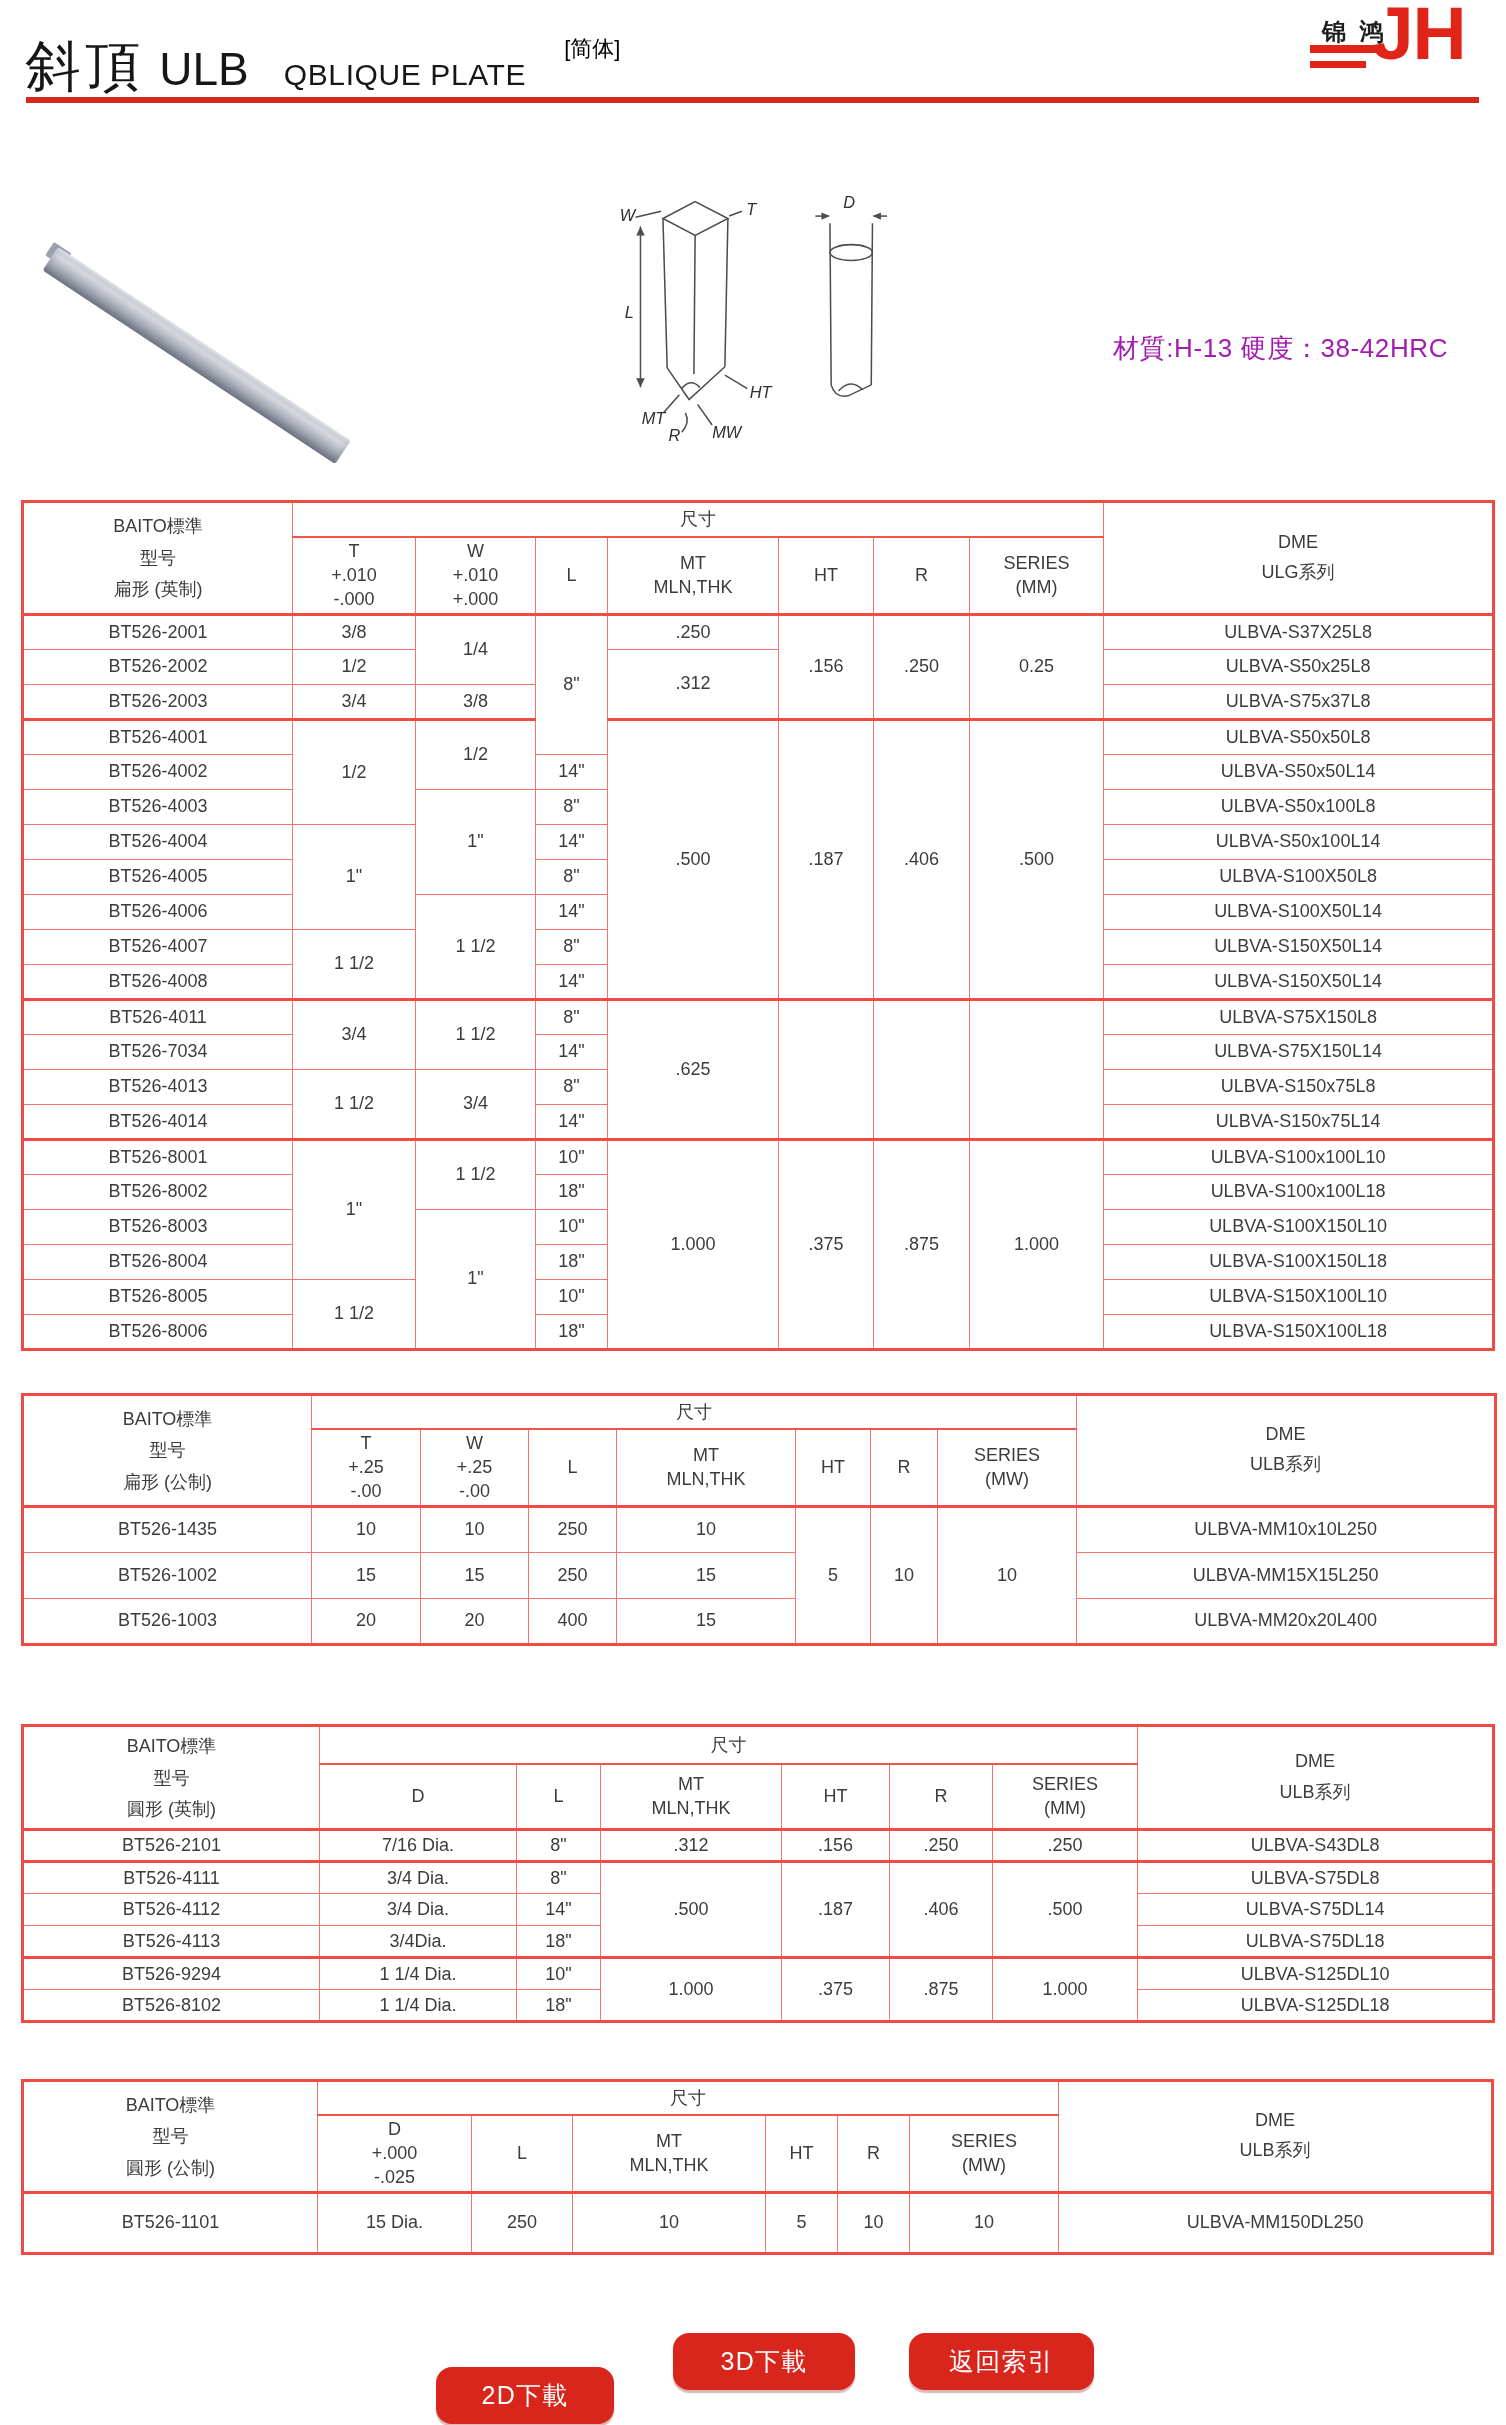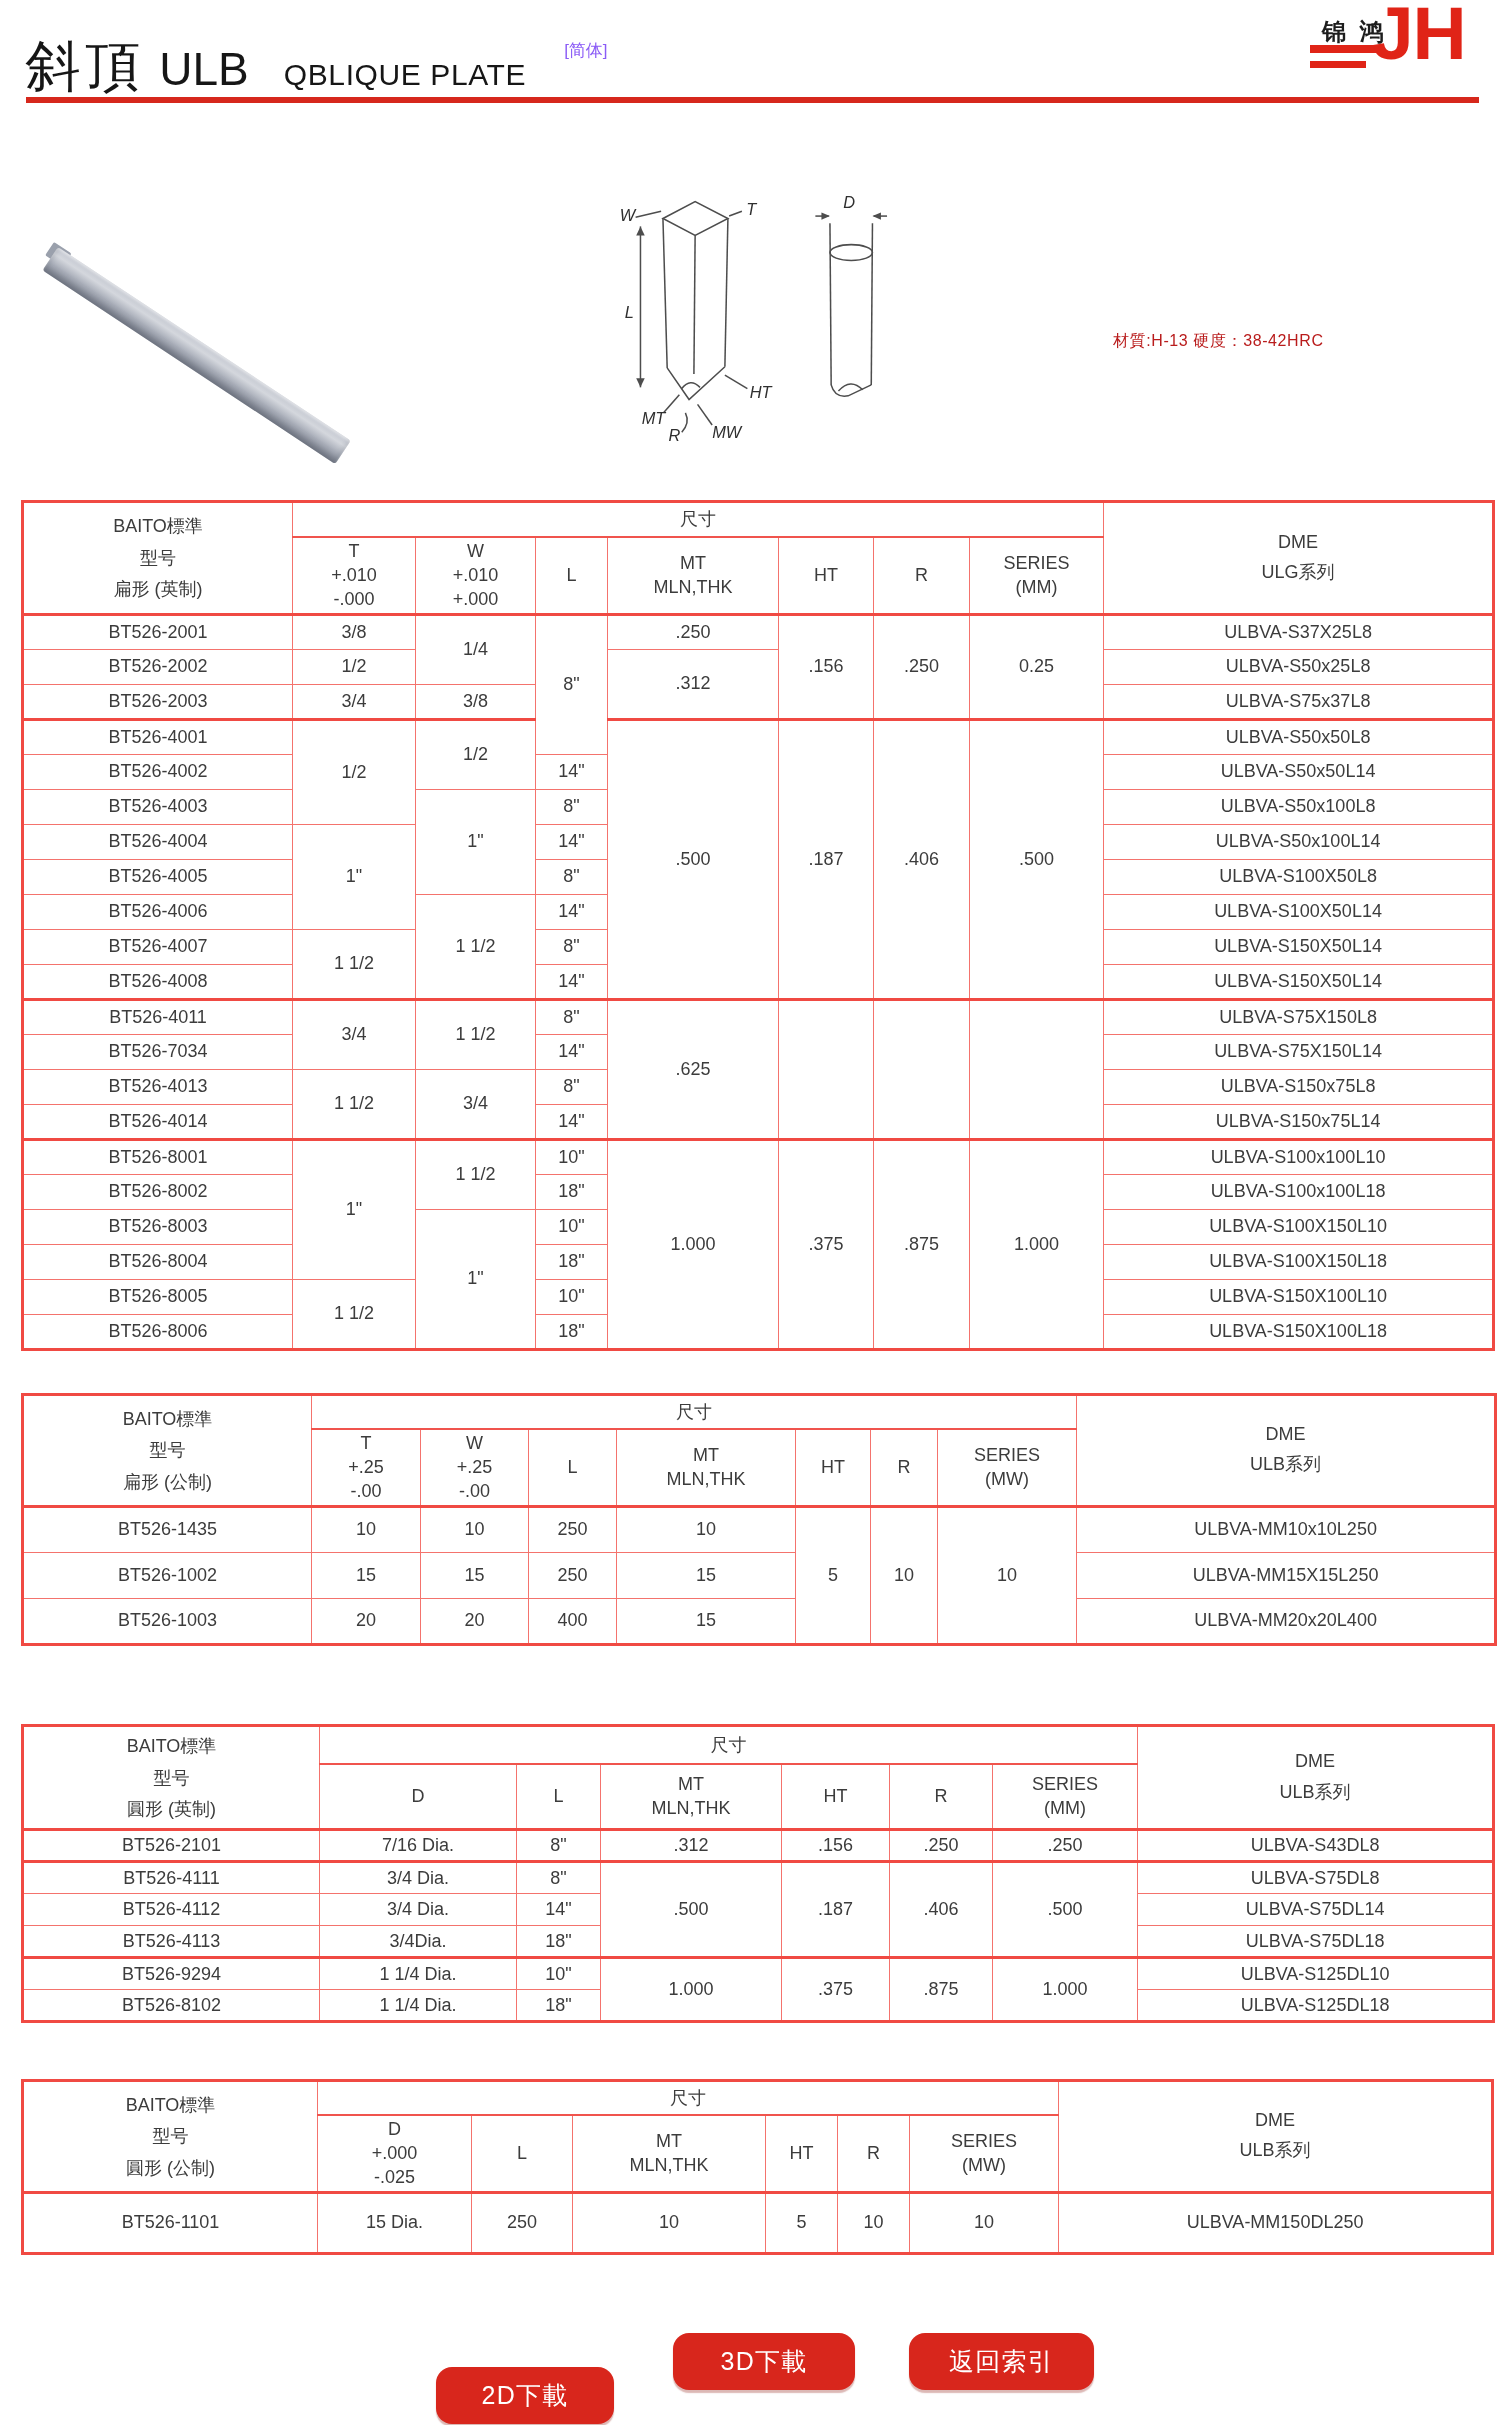--- a/index.html
+++ b/index.html
@@ -3,21 +3,21 @@
 <meta charset="utf-8">
 <style>
   html,body{margin:0;padding:0;background:#e8e8e8;font-family:"Liberation Sans",sans-serif;}
   .page{position:relative;width:1507px;height:2426px;background:#ffffff;margin:0 auto;overflow:hidden;}
 
   
   .titlebar{position:absolute;left:25.5px;top:30px;display:flex;align-items:baseline;color:#161616;}
   .t-cn{font-size:55px;letter-spacing:4.9px;font-weight:500;}
   .t-code{font-size:46px;margin-left:14px;font-weight:400;}
   .t-en{font-size:30px;margin-left:35px;font-weight:400;letter-spacing:0.6px;}
-  .t-tag{font-size:17px;margin-left:38px;position:relative;top:-29px;color:#8b5cf6;}
+  .t-tag{font-size:22px;margin-left:38px;position:relative;top:-29px;color:#000000;}
   .rule{position:absolute;left:25.5px;top:97px;width:1453px;height:6px;background:#d6281c;}
 
   .logo{position:absolute;left:1310px;top:4.9px;width:168px;height:80px;}
   .logo-cn{position:absolute;left:12px;top:11px;font-size:24px;font-weight:700;color:#1d1d1d;letter-spacing:13.4px;white-space:nowrap;}
   .logo-jh{position:absolute;left:62px;top:-14.6px;font-size:75px;font-weight:800;color:#e02417;letter-spacing:-1.2px;}
   .logo-bar1{position:absolute;left:0;top:40px;width:72px;height:8px;background:#e02417;}
   .logo-bar2{position:absolute;left:0;top:56px;width:56px;height:7.3px;background:#e02417;}
 
   
   .photo{position:absolute;left:49px;top:237px;width:316px;height:210px;}
@@ -25,21 +25,21 @@
     background:linear-gradient(180deg,#c3c7d0 0%,#d4d7dd 28%,#a9aeb9 62%,#878c98 100%);
     box-shadow:inset 0 -4.9px 6px rgba(40,45,60,.28), inset 0 1.8px 2.4px rgba(255,255,255,.55);
     transform:rotate(33.5deg);transform-origin:0 0;}
   .photo-tip{position:absolute;left:4.9px;top:4.9px;width:20.7px;height:16px;background:#9aa0ac;
     transform:rotate(33.5deg);transform-origin:0 0;border-radius:1.8px;}
   .diagram{position:absolute;left:593px;top:193px;width:316px;height:249px;}
   .diagram svg{width:100%;height:100%;}
   .dg-line{stroke:#4d4d4d;stroke-width:2.5;fill:none;}
   .dg-arrow{fill:#4d4d4d;stroke:none;}
   .dg-label{fill:#2f2f2f;font-size:27px;font-style:italic;font-family:"Liberation Sans",sans-serif;}
-  .material{position:absolute;left:1113px;top:331px;font-size:16px;color:#b91c1c;letter-spacing:0.6px;}
+  .material{position:absolute;left:1113px;top:331px;font-size:26px;color:#a21caf;letter-spacing:0.6px;}
 
   
   .tbl{position:absolute;border-collapse:collapse;table-layout:fixed;border:3px solid #f04a43;}
   .tbl td{border:1.2px solid #f4736d;text-align:center;vertical-align:middle;color:#3c3c3c;
     font-size:18px;padding:0;overflow:hidden;white-space:nowrap;}
   .tbl .line{margin:3px 0;}
   .c-mh{font-size:20px;color:#333;}
   .c-mh .line{margin:7.3px 0;}
   .dims{font-size:22px;color:#333;border-bottom:2.4px solid #f0544d !important;font-family:Liberation Serif, serif;}
   .dmeh{font-size:20px;}

